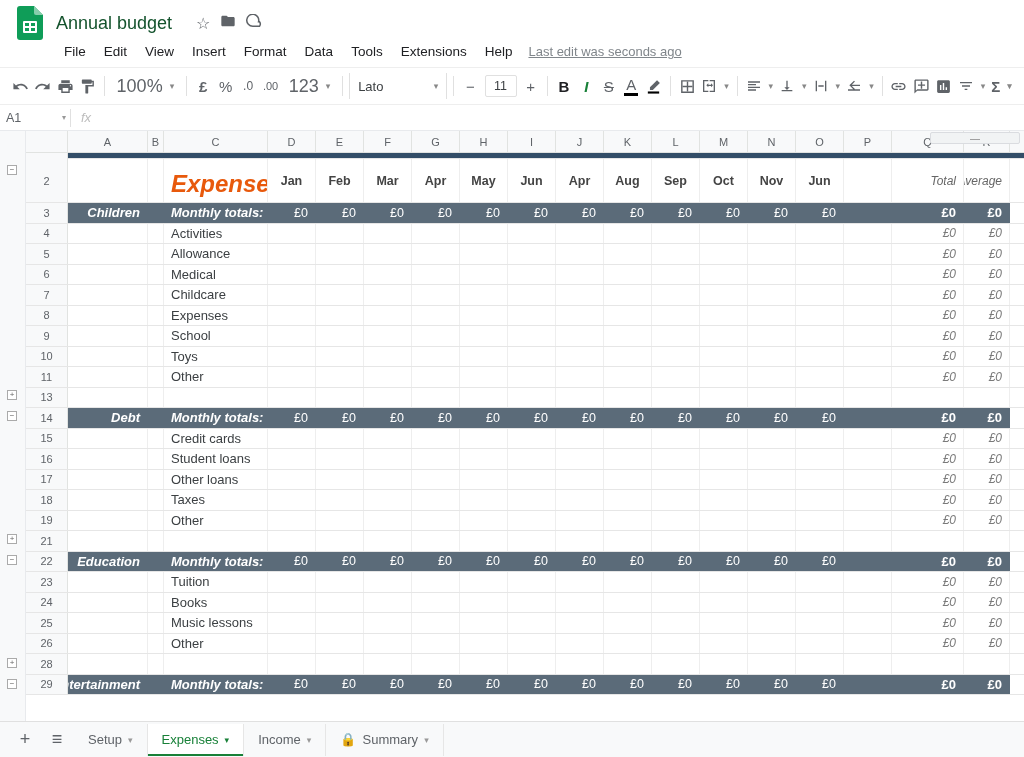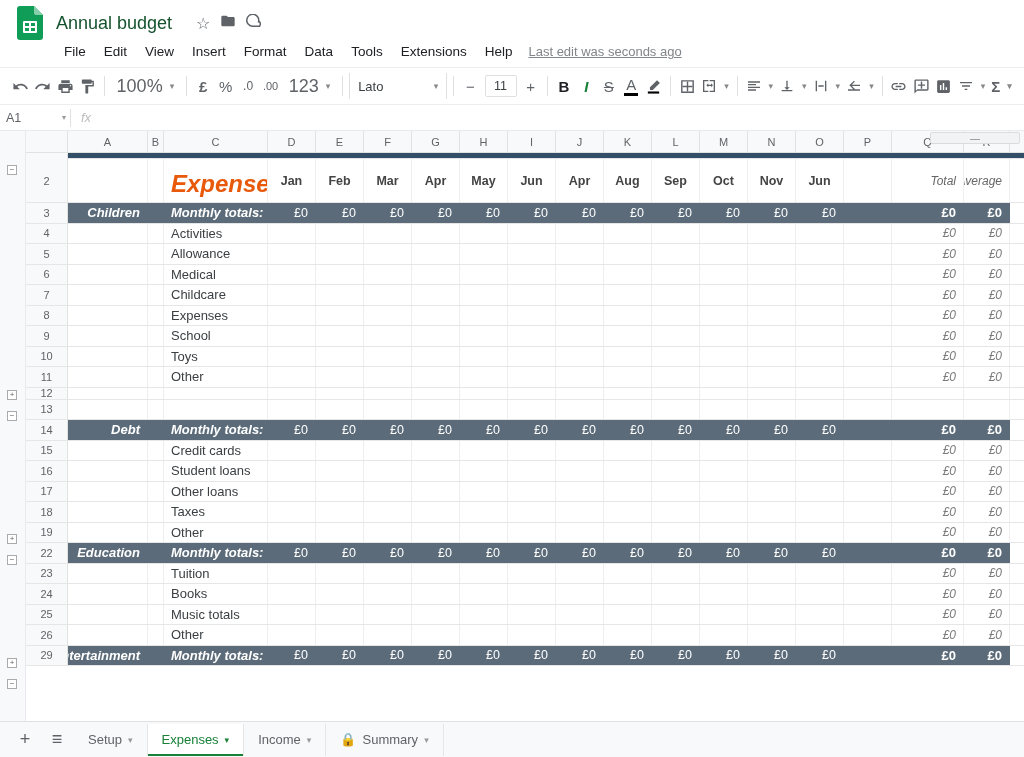--- a/index.html
+++ b/index.html
@@ -462,41 +462,20 @@
           <div class="cell " style="width:48px"></div>
           <div class="cell " style="width:48px"></div>
           <div class="cell " style="width:48px"></div>
           <div class="cell " style="width:48px"></div>
           <div class="cell " style="width:48px"></div>
           <div class="cell " style="width:48px"></div>
           <div class="cell " style="width:48px"></div>
           <div class="cell sumv" style="width:72px">£0</div>
           <div class="cell sumv" style="width:46px">£0</div>
         </div>
-        <div class="row" style="height:12px">
-          <div class="rh">12</div>
-          <div class="cell " style="width:80px"></div>
-          <div class="cell " style="width:16px"></div>
-          <div class="cell " style="width:104px"></div>
-          <div class="cell " style="width:48px"></div>
-          <div class="cell " style="width:48px"></div>
-          <div class="cell " style="width:48px"></div>
-          <div class="cell " style="width:48px"></div>
-          <div class="cell " style="width:48px"></div>
-          <div class="cell " style="width:48px"></div>
-          <div class="cell " style="width:48px"></div>
-          <div class="cell " style="width:48px"></div>
-          <div class="cell " style="width:48px"></div>
-          <div class="cell " style="width:48px"></div>
-          <div class="cell " style="width:48px"></div>
-          <div class="cell " style="width:48px"></div>
-          <div class="cell " style="width:48px"></div>
-          <div class="cell " style="width:72px"></div>
-          <div class="cell " style="width:46px"></div>
-        </div>
         <div class="row" style="height:20.5px">
           <div class="rh">13</div>
           <div class="cell " style="width:80px"></div>
           <div class="cell " style="width:16px"></div>
           <div class="cell " style="width:104px"></div>
           <div class="cell " style="width:48px"></div>
           <div class="cell " style="width:48px"></div>
           <div class="cell " style="width:48px"></div>
           <div class="cell " style="width:48px"></div>
           <div class="cell " style="width:48px"></div>
@@ -630,20 +609,41 @@
           <div class="cell " style="width:48px"></div>
           <div class="cell " style="width:48px"></div>
           <div class="cell " style="width:48px"></div>
           <div class="cell " style="width:48px"></div>
           <div class="cell " style="width:48px"></div>
           <div class="cell " style="width:48px"></div>
           <div class="cell " style="width:48px"></div>
           <div class="cell sumv" style="width:72px">£0</div>
           <div class="cell sumv" style="width:46px">£0</div>
         </div>
+        <div class="row" style="height:20.5px">
+          <div class="rh">21</div>
+          <div class="cell " style="width:80px"></div>
+          <div class="cell " style="width:16px"></div>
+          <div class="cell " style="width:104px"></div>
+          <div class="cell " style="width:48px"></div>
+          <div class="cell " style="width:48px"></div>
+          <div class="cell " style="width:48px"></div>
+          <div class="cell " style="width:48px"></div>
+          <div class="cell " style="width:48px"></div>
+          <div class="cell " style="width:48px"></div>
+          <div class="cell " style="width:48px"></div>
+          <div class="cell " style="width:48px"></div>
+          <div class="cell " style="width:48px"></div>
+          <div class="cell " style="width:48px"></div>
+          <div class="cell " style="width:48px"></div>
+          <div class="cell " style="width:48px"></div>
+          <div class="cell " style="width:48px"></div>
+          <div class="cell " style="width:72px"></div>
+          <div class="cell " style="width:46px"></div>
+        </div>
         <div class="row dark-row">
           <div class="rh">22</div>
           <div class="cell sect" style="width:80px">Education</div>
           <div class="cell " style="width:16px"></div>
           <div class="cell mtot" style="width:104px">Monthly totals:</div>
           <div class="cell val" style="width:48px">£0</div>
           <div class="cell val" style="width:48px">£0</div>
           <div class="cell val" style="width:48px">£0</div>
           <div class="cell val" style="width:48px">£0</div>
           <div class="cell val" style="width:48px">£0</div>
@@ -697,21 +697,21 @@
           <div class="cell " style="width:48px"></div>
           <div class="cell " style="width:48px"></div>
           <div class="cell " style="width:48px"></div>
           <div class="cell sumv" style="width:72px">£0</div>
           <div class="cell sumv" style="width:46px">£0</div>
         </div>
         <div class="row item-row">
           <div class="rh">25</div>
           <div class="cell " style="width:80px"></div>
           <div class="cell " style="width:16px"></div>
-          <div class="cell label" style="width:104px">Music totals</div>
+          <div class="cell label" style="width:104px">Music lessons</div>
           <div class="cell " style="width:48px"></div>
           <div class="cell " style="width:48px"></div>
           <div class="cell " style="width:48px"></div>
           <div class="cell " style="width:48px"></div>
           <div class="cell " style="width:48px"></div>
           <div class="cell " style="width:48px"></div>
           <div class="cell " style="width:48px"></div>
           <div class="cell " style="width:48px"></div>
           <div class="cell " style="width:48px"></div>
           <div class="cell " style="width:48px"></div>
@@ -734,20 +734,41 @@
           <div class="cell " style="width:48px"></div>
           <div class="cell " style="width:48px"></div>
           <div class="cell " style="width:48px"></div>
           <div class="cell " style="width:48px"></div>
           <div class="cell " style="width:48px"></div>
           <div class="cell " style="width:48px"></div>
           <div class="cell " style="width:48px"></div>
           <div class="cell " style="width:48px"></div>
           <div class="cell sumv" style="width:72px">£0</div>
           <div class="cell sumv" style="width:46px">£0</div>
+        </div>
+        <div class="row" style="height:20.5px">
+          <div class="rh">28</div>
+          <div class="cell " style="width:80px"></div>
+          <div class="cell " style="width:16px"></div>
+          <div class="cell " style="width:104px"></div>
+          <div class="cell " style="width:48px"></div>
+          <div class="cell " style="width:48px"></div>
+          <div class="cell " style="width:48px"></div>
+          <div class="cell " style="width:48px"></div>
+          <div class="cell " style="width:48px"></div>
+          <div class="cell " style="width:48px"></div>
+          <div class="cell " style="width:48px"></div>
+          <div class="cell " style="width:48px"></div>
+          <div class="cell " style="width:48px"></div>
+          <div class="cell " style="width:48px"></div>
+          <div class="cell " style="width:48px"></div>
+          <div class="cell " style="width:48px"></div>
+          <div class="cell " style="width:48px"></div>
+          <div class="cell " style="width:72px"></div>
+          <div class="cell " style="width:46px"></div>
         </div>
         <div class="row dark-row">
           <div class="rh">29</div>
           <div class="cell sect" style="width:80px">Entertainment</div>
           <div class="cell " style="width:16px"></div>
           <div class="cell mtot" style="width:104px">Monthly totals:</div>
           <div class="cell val" style="width:48px">£0</div>
           <div class="cell val" style="width:48px">£0</div>
           <div class="cell val" style="width:48px">£0</div>
           <div class="cell val" style="width:48px">£0</div>

